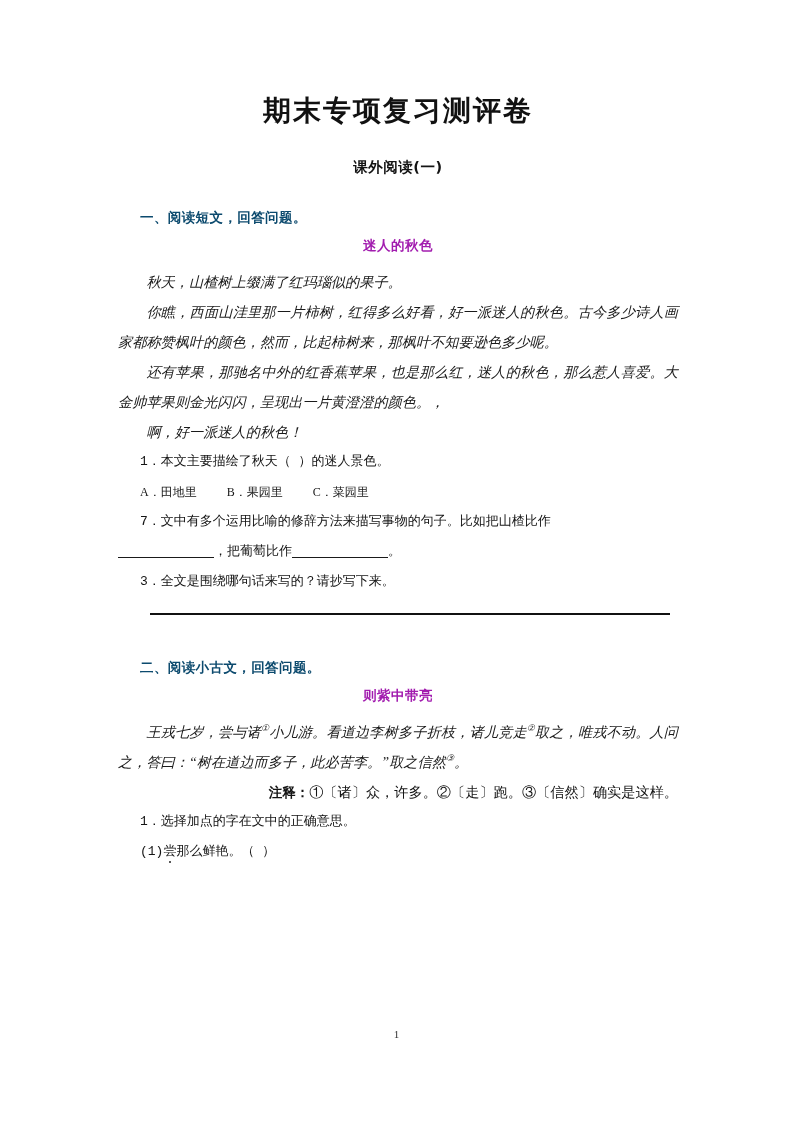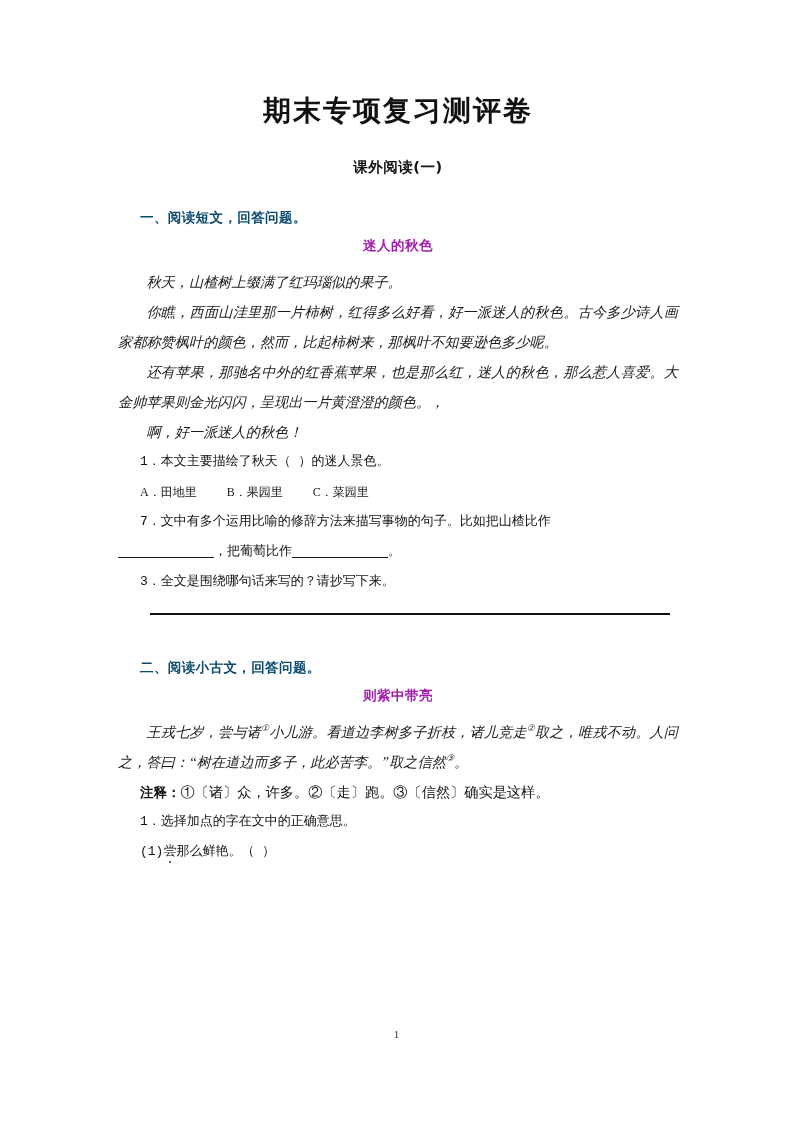--- a/index.html
+++ b/index.html
@@ -125,20 +125,21 @@
     margin-left: 32px;
   }
 
   .notes {
     font-family: "Liberation Serif", "DejaVu Serif", serif;
     font-size: 14.2px;
     line-height: 30px;
     margin: 0;
     padding-left: 22px;
     color: #141414;
+    text-align: right;
   }
   .notes b {
     font-family: "DejaVu Sans", "Liberation Sans", sans-serif;
     font-size: 13.5px;
   }
 
   sup.mark {
     font-size: 9px;
     vertical-align: super;
     line-height: 0;

